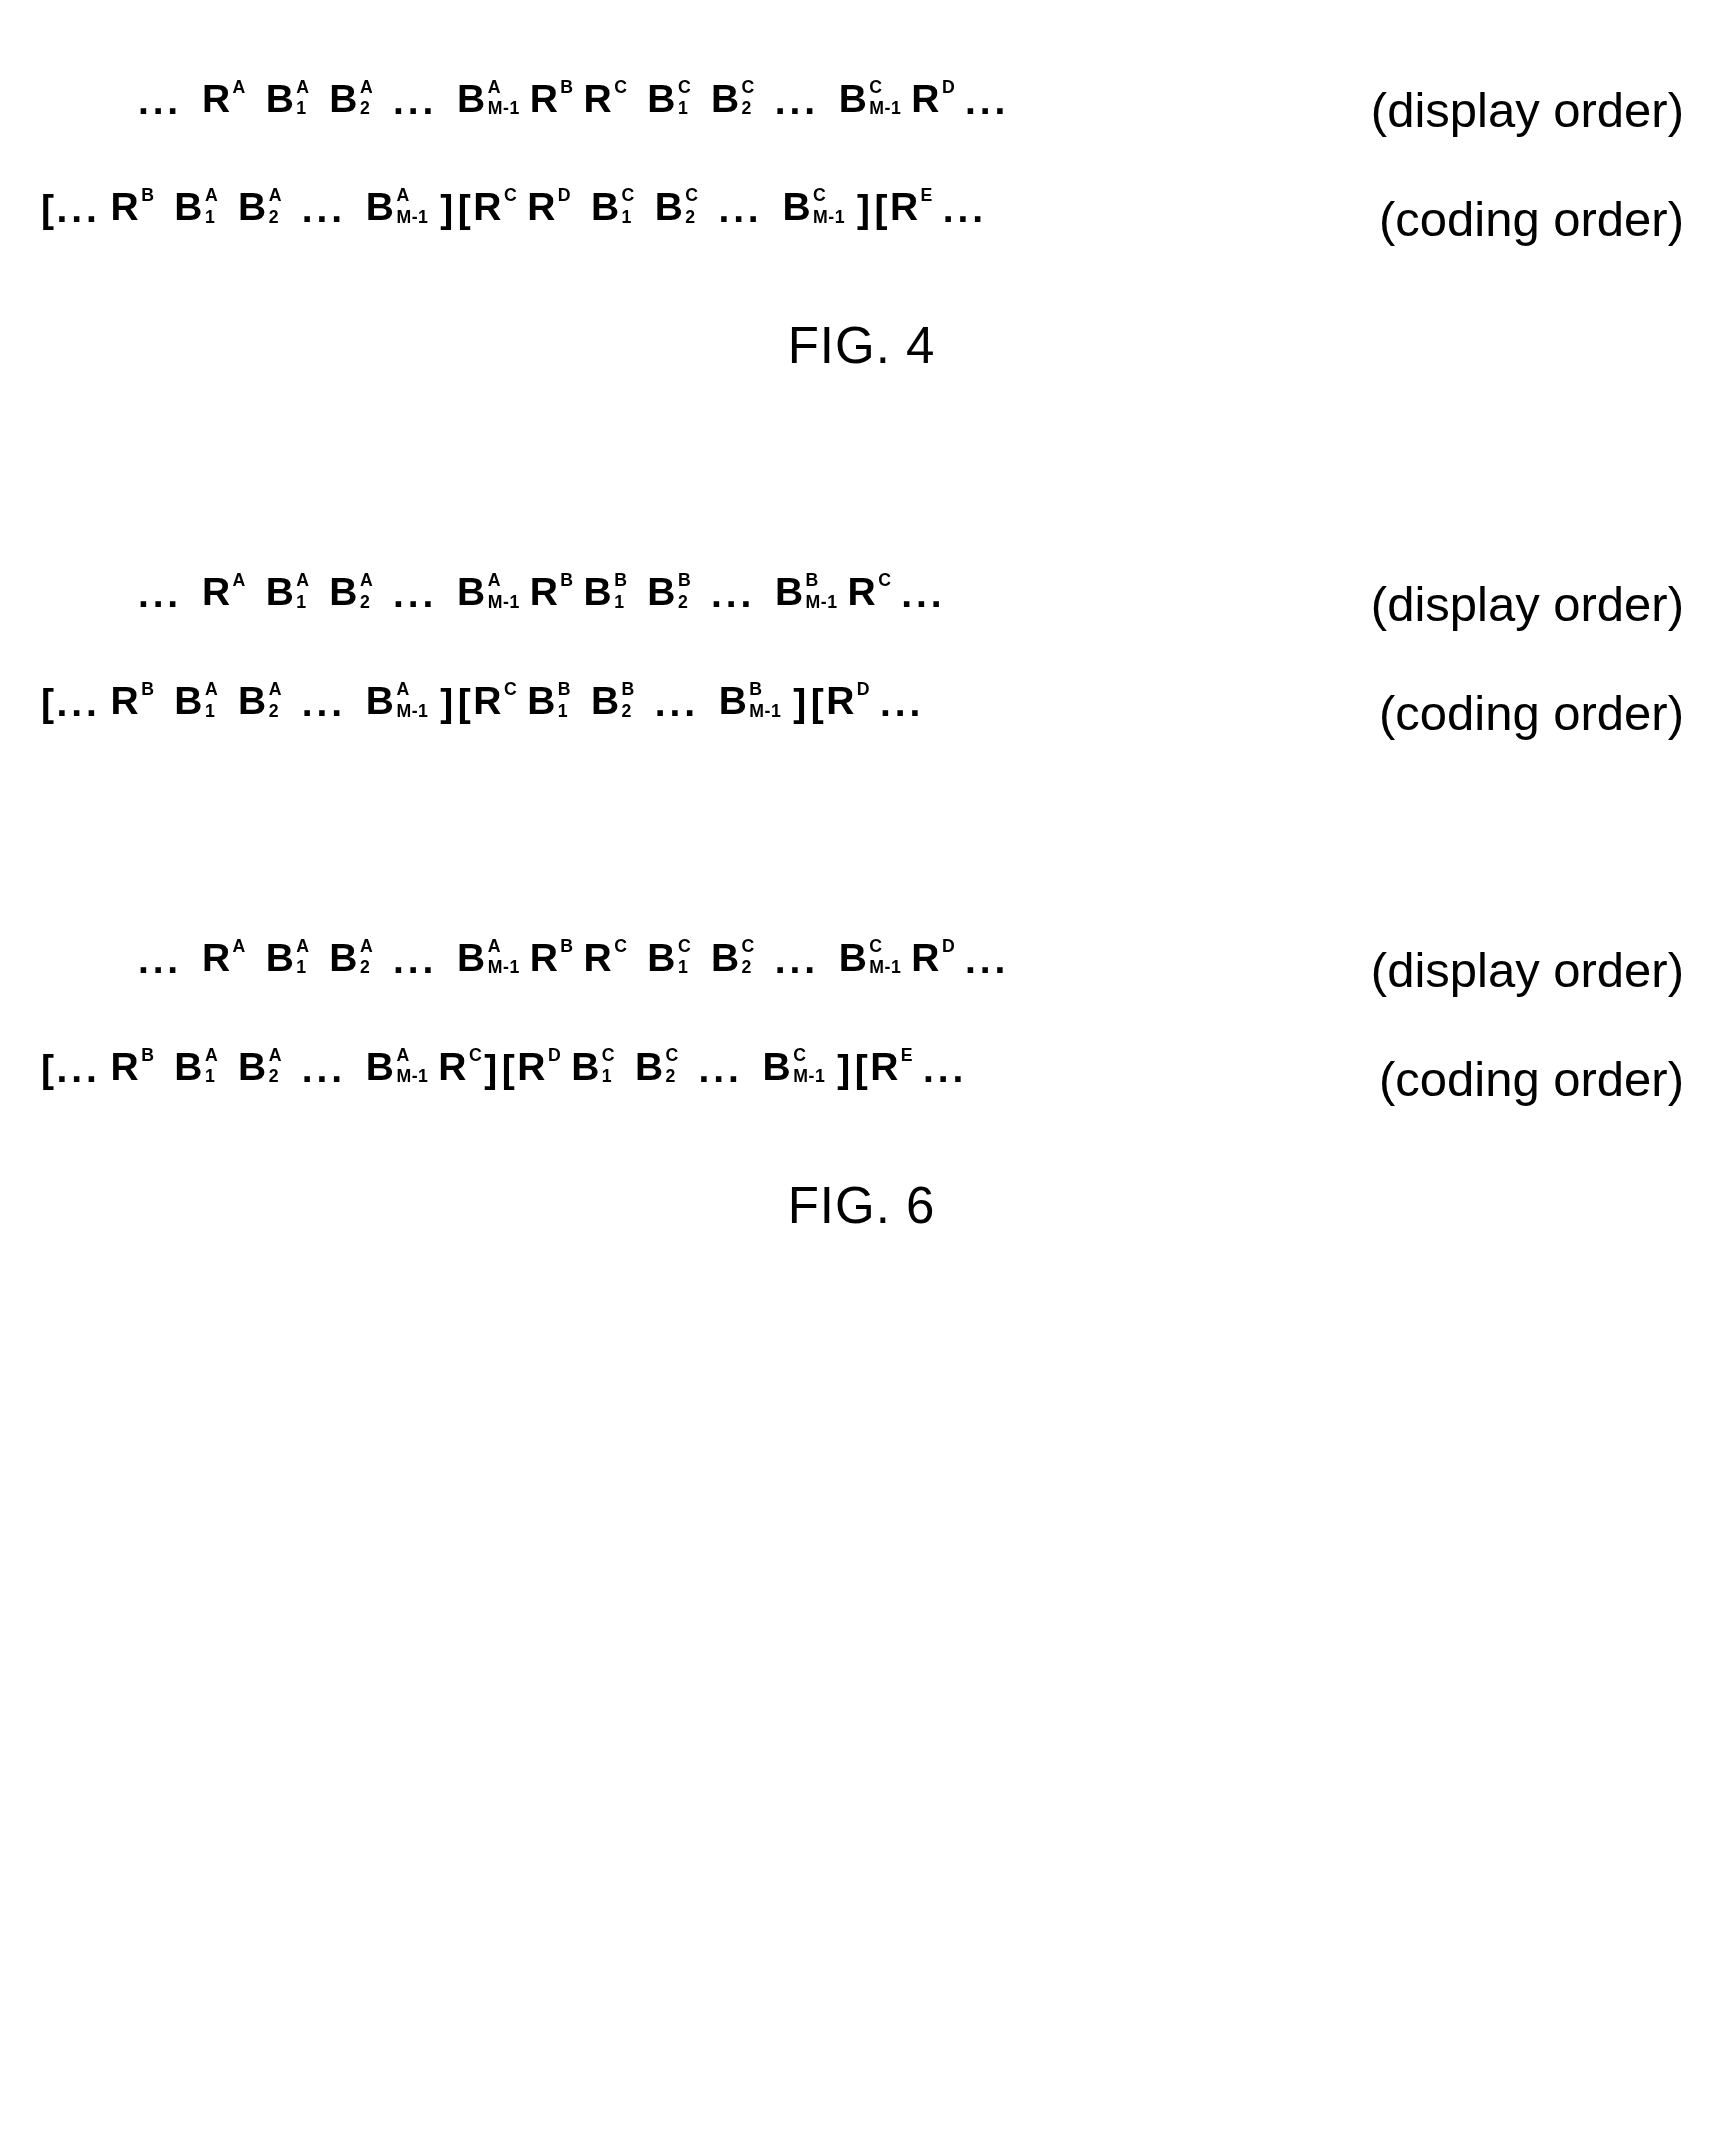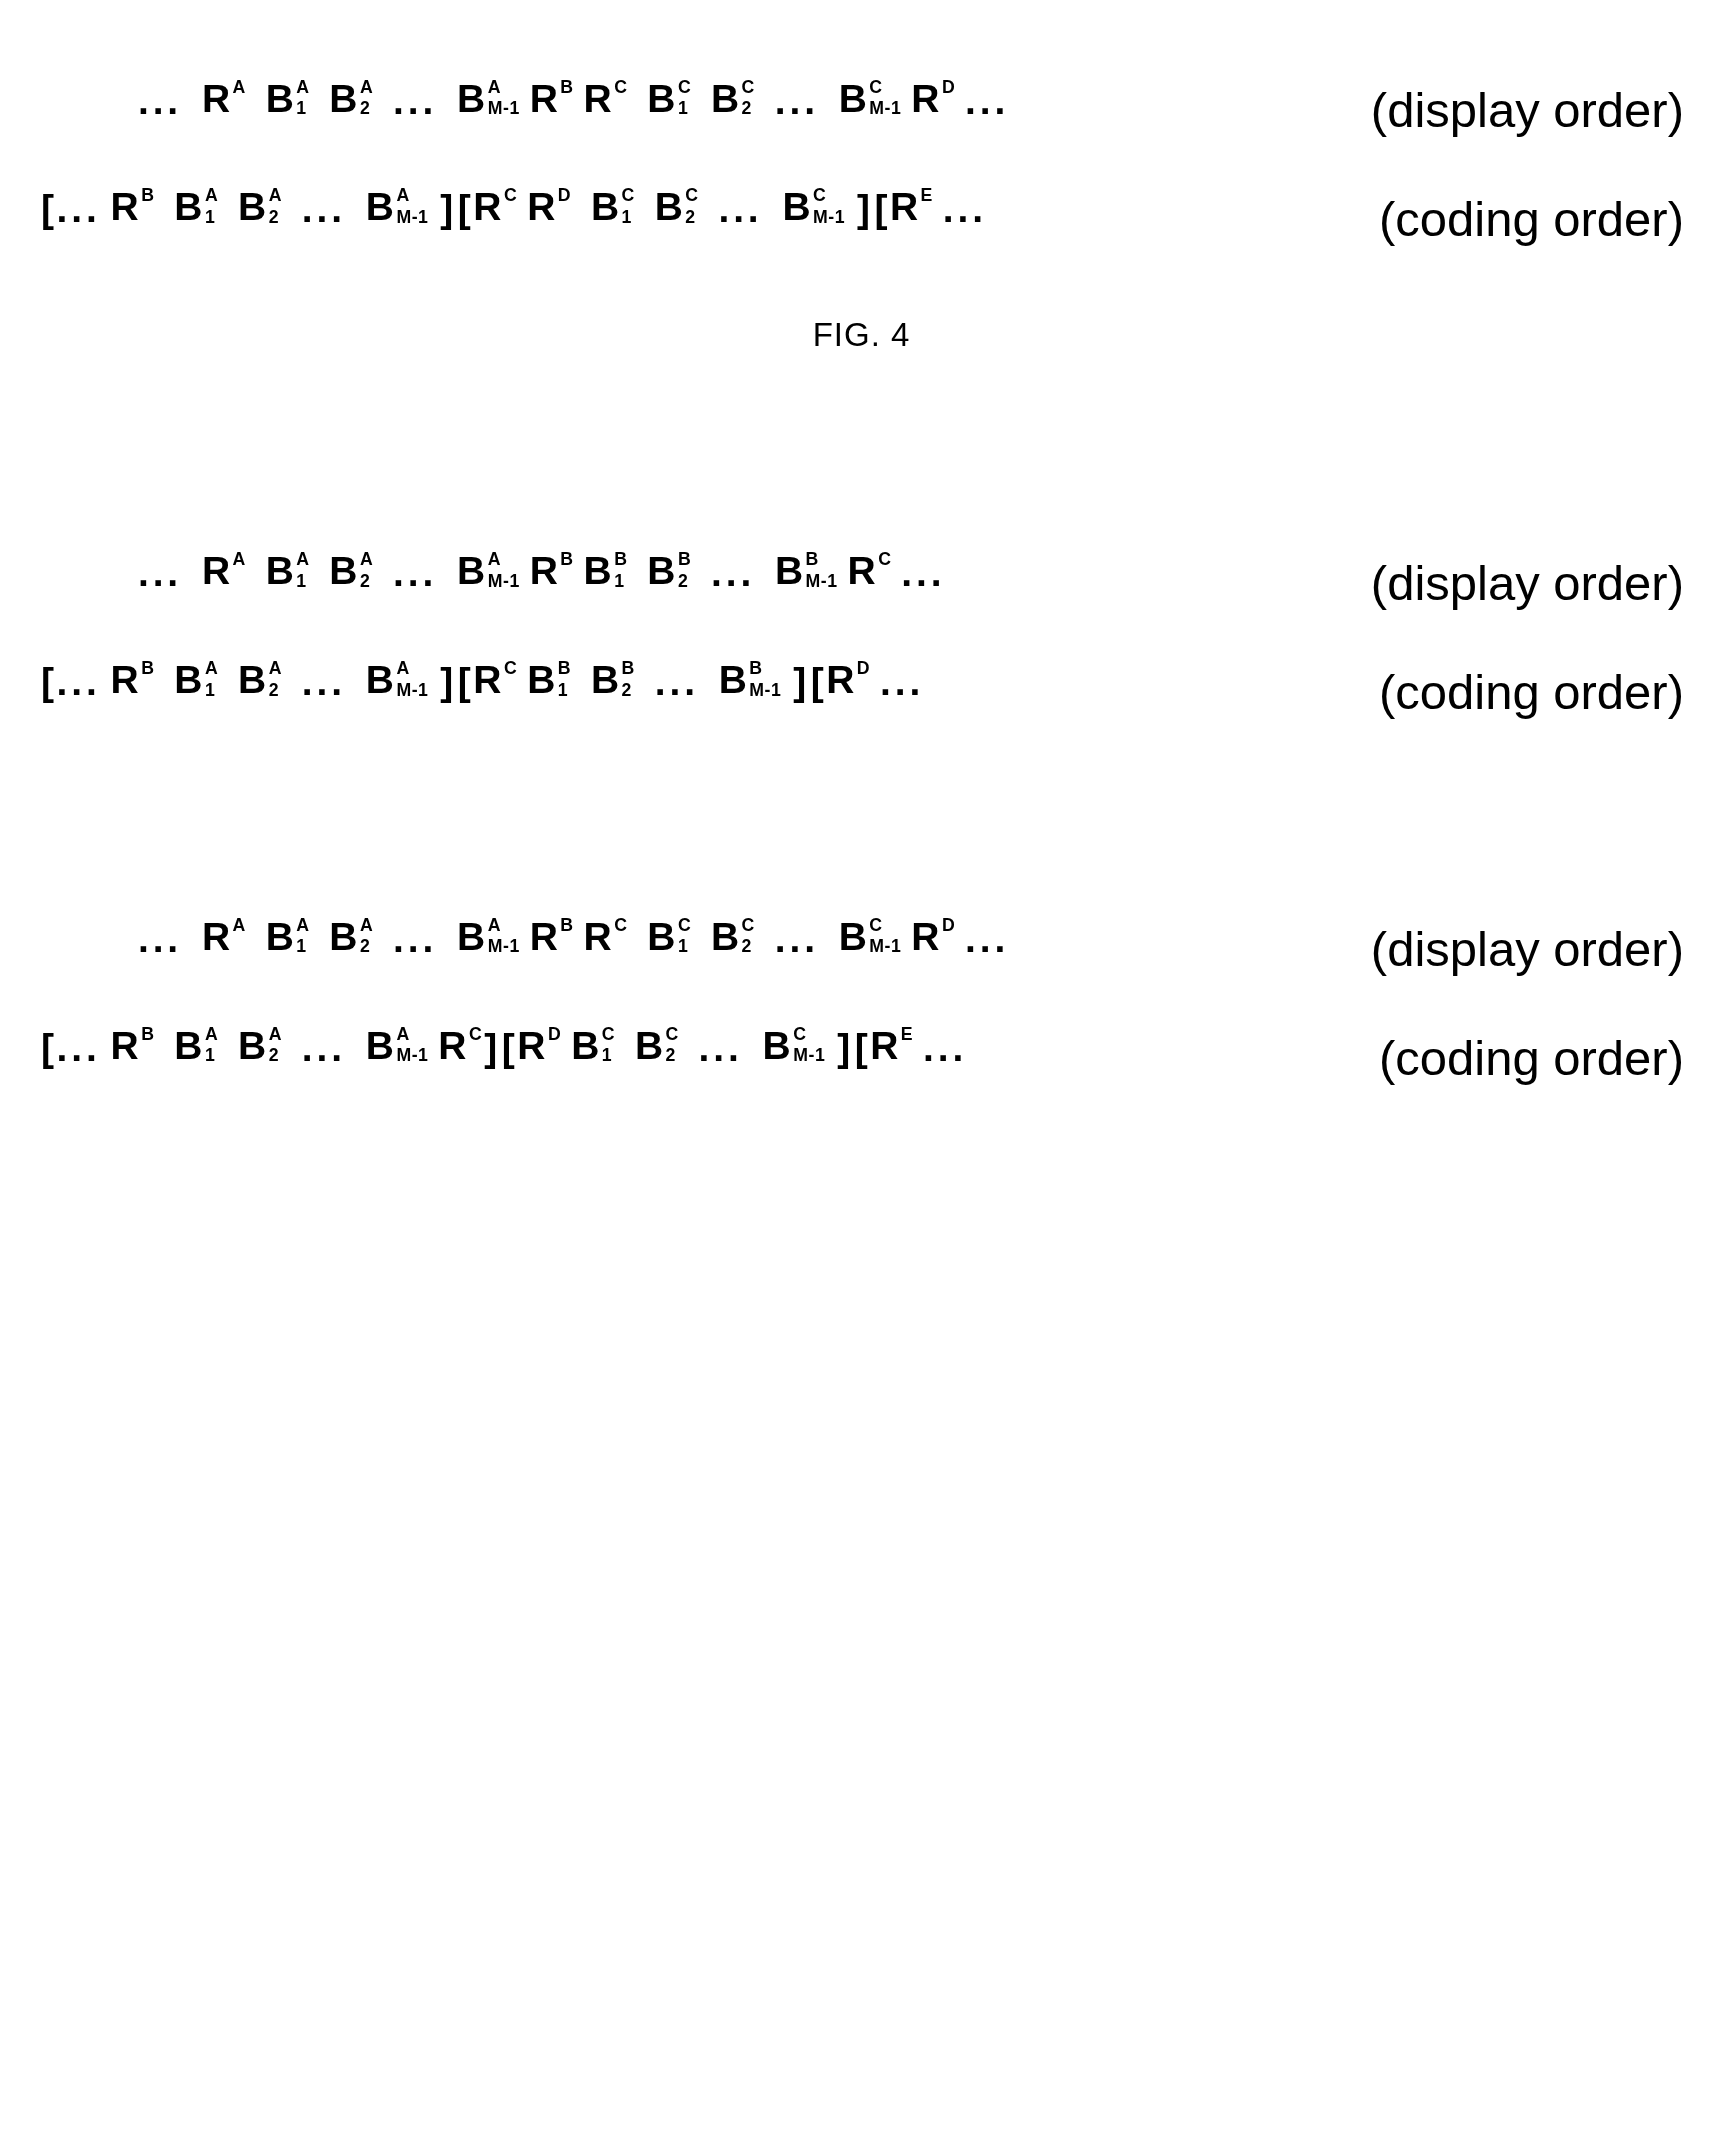--- a/index.html
+++ b/index.html
@@ -70,21 +70,21 @@
   }
   .label {
     font-size: 49px;
     font-weight: 400;
     white-space: nowrap;
     padding-left: 29.6px;
     padding-top: 3.9px;
   }
   .fig-caption {
     text-align: center;
-    font-size: 33px;
+    font-size: 51px;
     font-weight: 400;
     margin-top: 69px;
     letter-spacing: 1px;
   }
   .indent-small { padding-left: 89px; }
   .indent-none  { padding-left: 0px; }
   .nosp { margin-left:0; margin-right:0; }
 </style>
 </head>
 <body>
@@ -574,14 +574,15 @@
           <span class="subsup">
             <span class="sup">E</span>
             <span class="sub"></span>
           </span>
         </span>
       <span class="dots">...</span>
     </div>
     <div class="label">(coding order)</div>
   </div>
 
+  <div class="fig-caption">FIG. 6</div>
 </div>
 
 
 </body></html>

